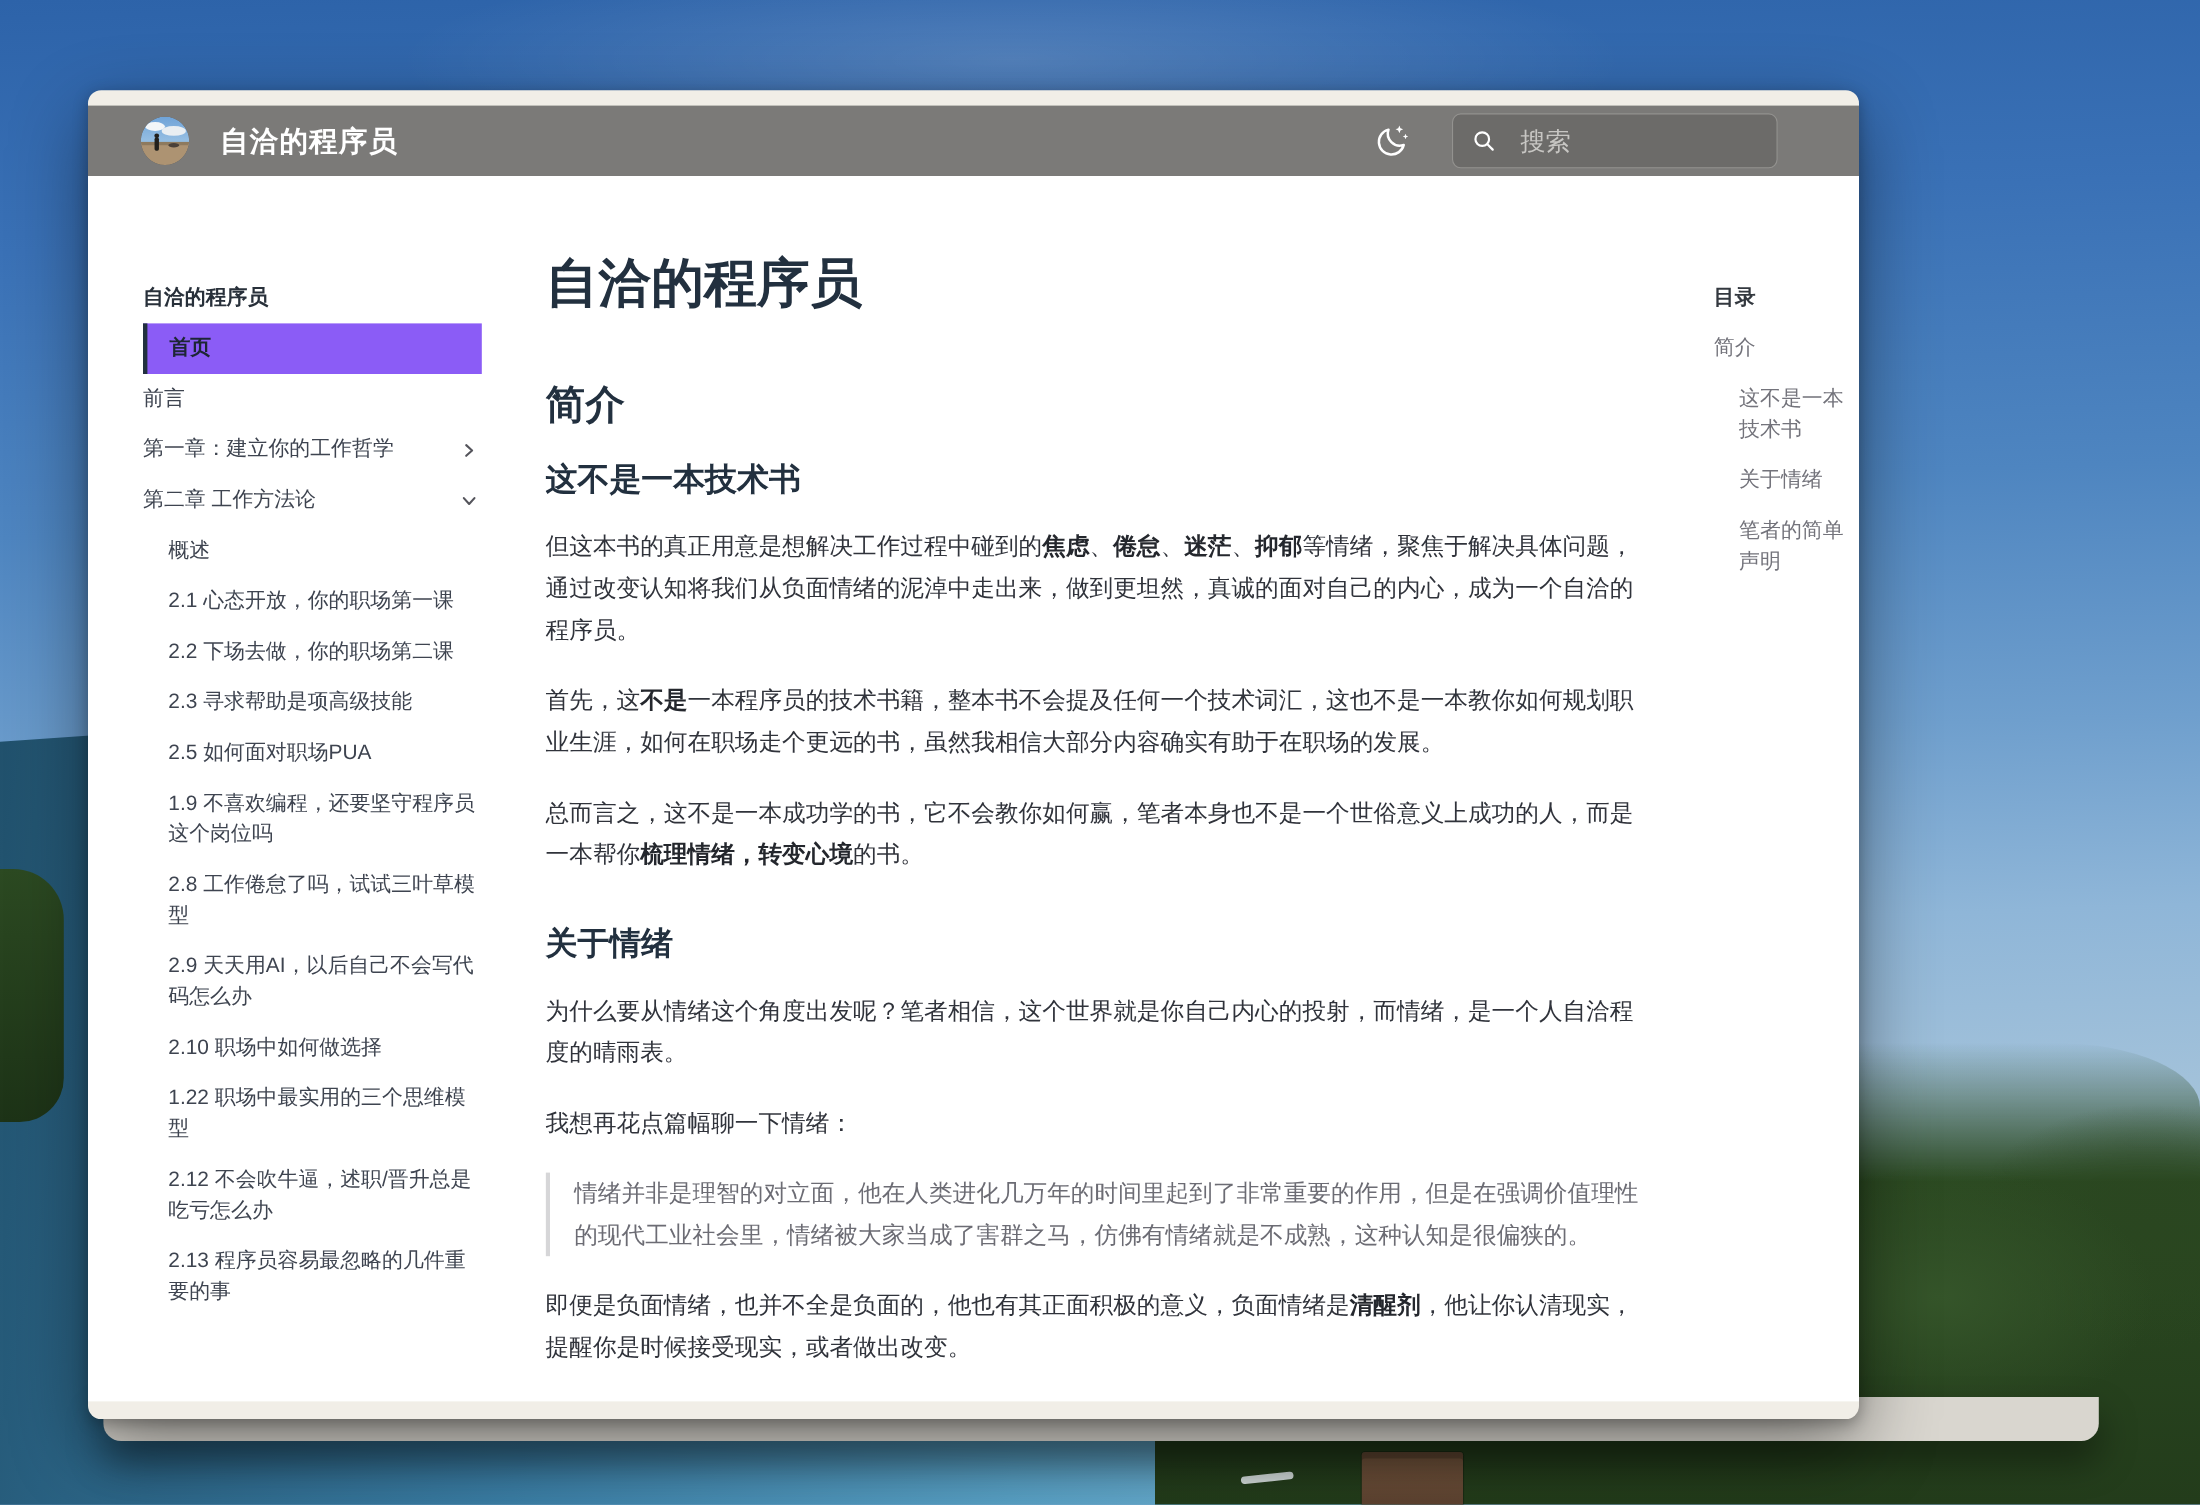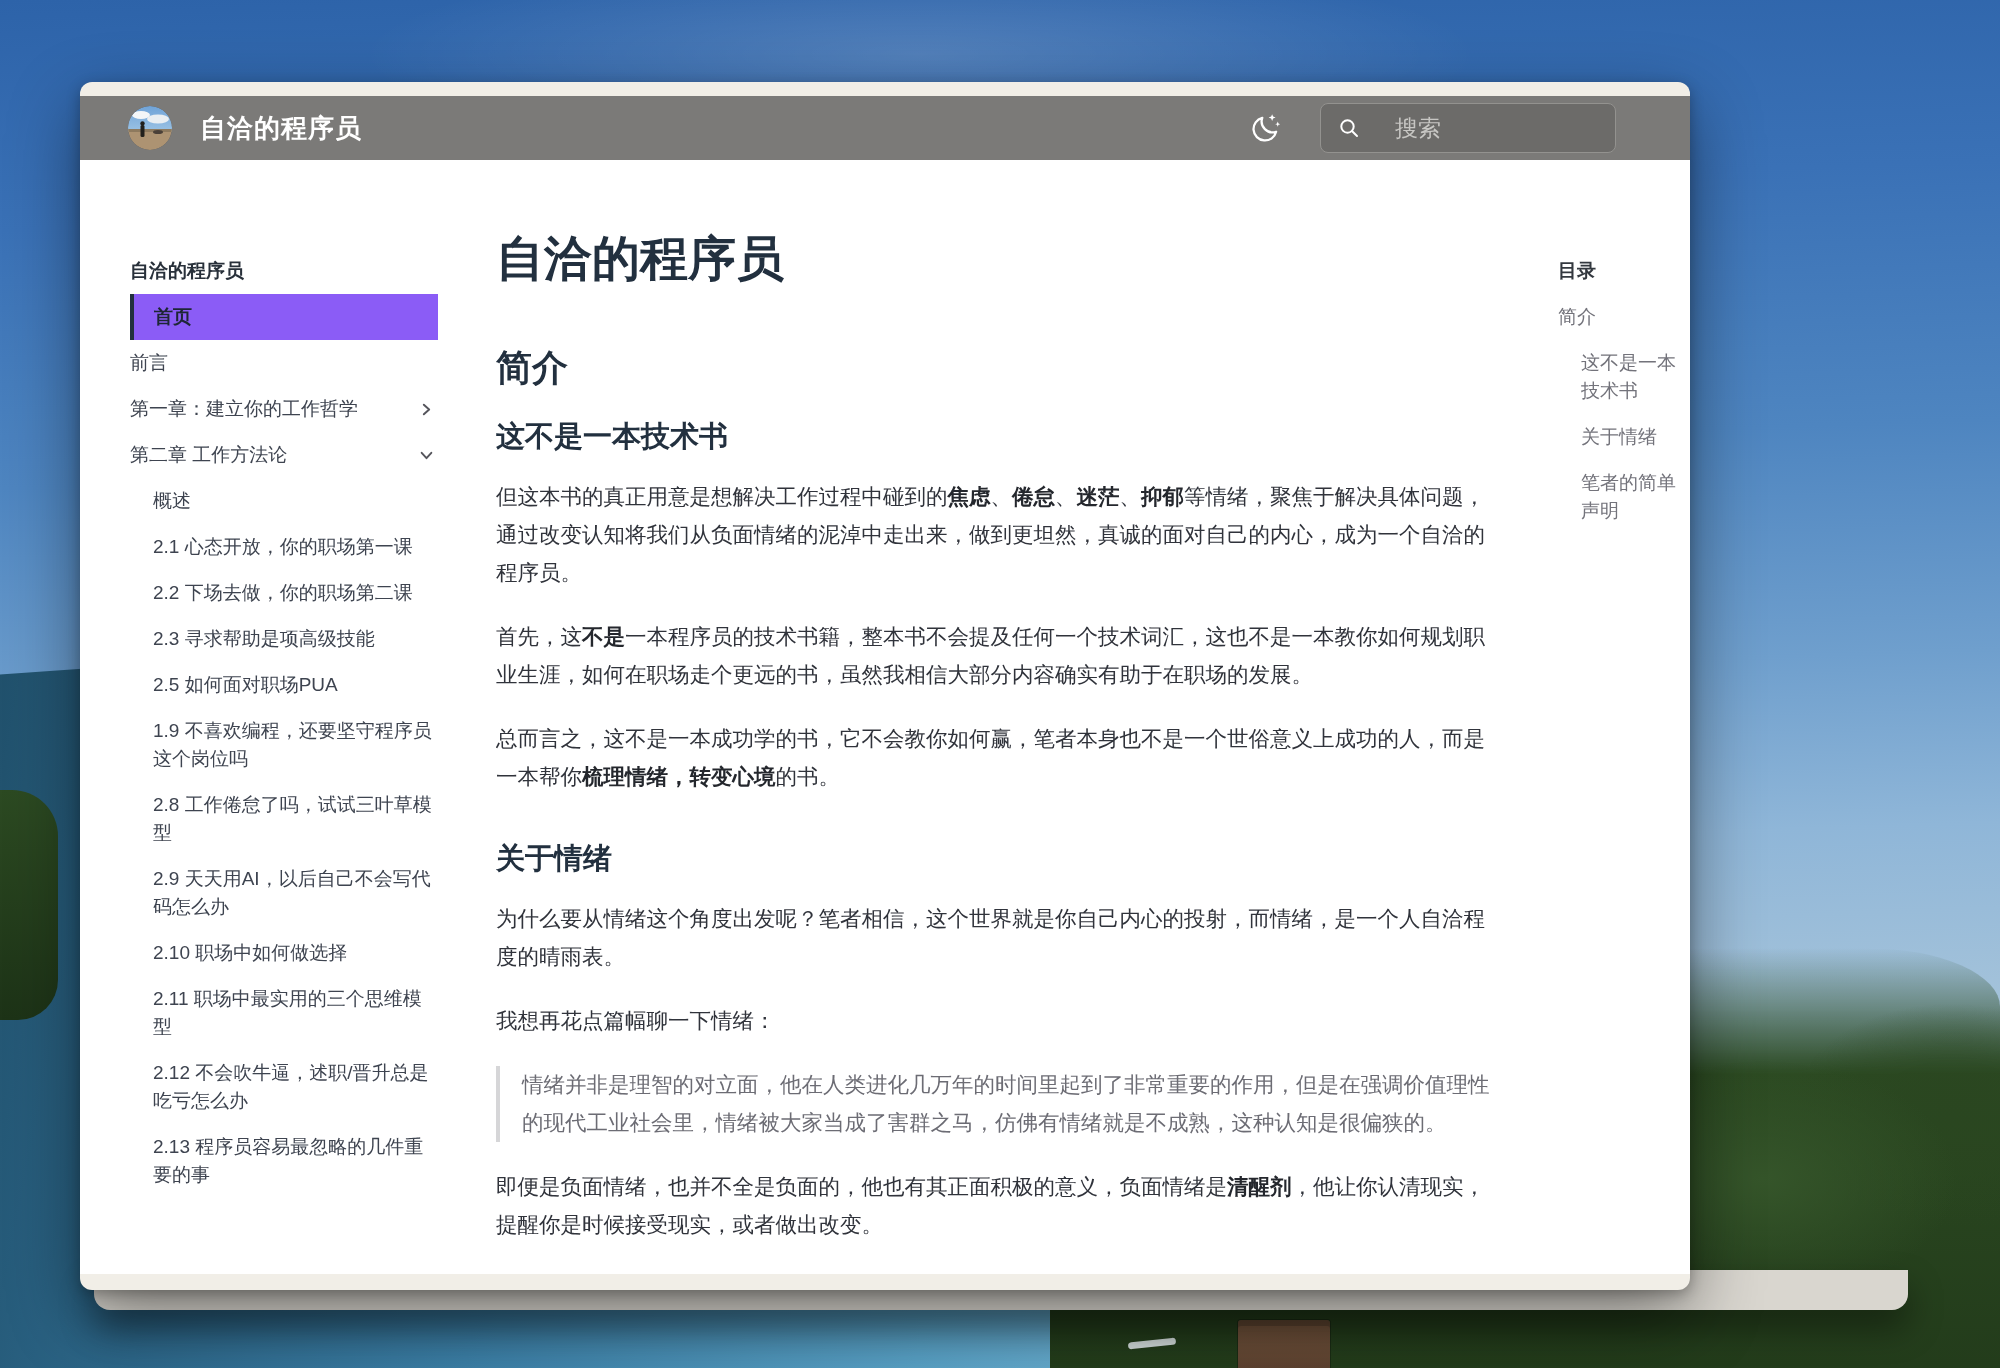--- a/index.html
+++ b/index.html
@@ -48,21 +48,21 @@
   .header{height:64px;flex:none;background:#7b7a78;display:flex;align-items:center;
     padding:0 74px 0 48px;}
   .brand{display:flex;align-items:center;gap:28px;cursor:pointer;}
   .avatar{width:44px;height:44px;border-radius:50%;overflow:hidden;flex:none;
     box-shadow:inset 0 0 0 1px rgba(0,0,0,.18);}
   .site-title{color:#ffffff;font-size:26px;font-weight:700;letter-spacing:1px;}
   .header-right{margin-left:auto;display:flex;align-items:center;gap:36px;}
   .theme-btn{width:36px;height:36px;background:transparent;border:none;padding:0;cursor:pointer;
     display:flex;align-items:center;justify-content:center;}
   .searchbox{width:296px;height:50px;background:#6c6b69;border:1px solid #93928f;border-radius:8px;
-    display:flex;align-items:center;gap:32px;padding:0 16px;box-sizing:border-box;}
+    display:flex;align-items:center;gap:19px;padding:0 16px;box-sizing:border-box;}
   .searchbox input{flex:1;min-width:0;background:transparent;border:none;outline:none;
     color:#ffffff;font-size:23px;font-family:inherit;}
   .searchbox input::placeholder{color:#c7c6c3;}
 
   
   .page{flex:1;min-height:0;background:#ffffff;display:flex;overflow:hidden;}
 
   
   .sidebar{width:368px;flex:none;padding:88px 10px 0 50px;box-sizing:border-box;overflow:hidden;}
   .sb-title{font-size:19px;line-height:28px;font-weight:600;color:#28303a;padding:9px 0;}
@@ -201,21 +201,21 @@
           <div class="sb-item indent">
             <span class="sb-label">2.8 工作倦怠了吗，试试三叶草模型</span>
           </div>
           <div class="sb-item indent">
             <span class="sb-label">2.9 天天用AI，以后自己不会写代码怎么办</span>
           </div>
           <div class="sb-item indent">
             <span class="sb-label">2.10 职场中如何做选择</span>
           </div>
           <div class="sb-item indent">
-            <span class="sb-label">2.11 职场中最实用的三个思维模型</span>
+            <span class="sb-label">1.22 职场中最实用的三个思维模型</span>
           </div>
           <div class="sb-item indent">
             <span class="sb-label">2.12 不会吹牛逼，述职/晋升总是吃亏怎么办</span>
           </div>
           <div class="sb-item indent">
             <span class="sb-label">2.13 程序员容易最忽略的几件重要的事</span>
           </div>
         </div>
     </nav>
 

